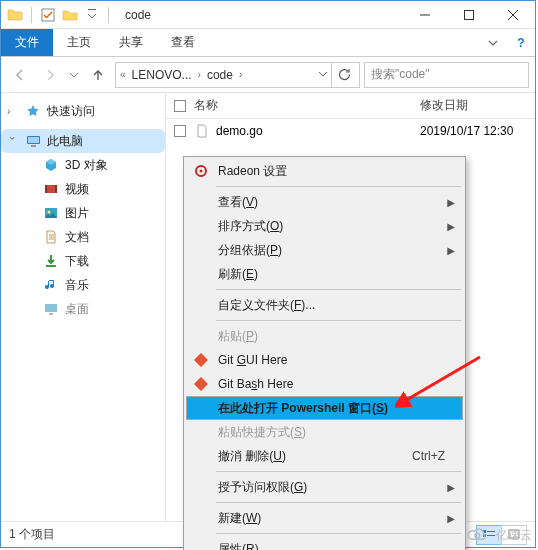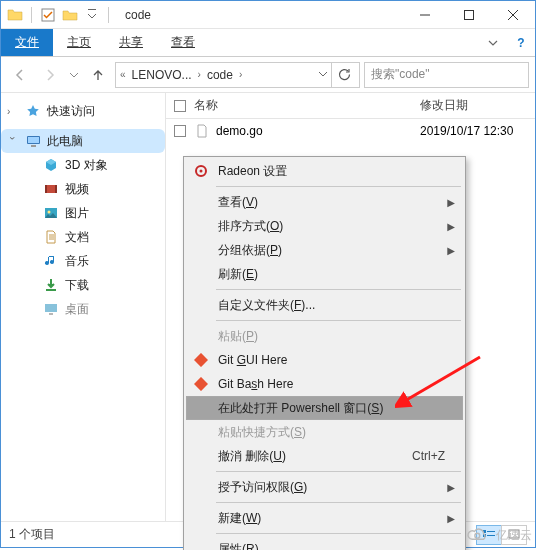--- a/index.html
+++ b/index.html
@@ -10,21 +10,21 @@
 .titlebar { height: 28px; display: flex; align-items: center; background: #fff; border-bottom: 1px solid #e5e5e5; }
 .titlebar-icons { display: flex; align-items: center; gap: 6px; padding: 0 6px; }
 .titlebar-icons .qat { width: 16px; height: 16px; display: flex; align-items: center; justify-content: center; }
 .titlebar-divider { width: 1px; height: 16px; background: #ccc; margin: 0 2px; }
 .titlebar-title { flex: 1; padding-left: 8px; color: #333; }
 .win-controls { display: flex; }
 .win-btn { width: 44px; height: 28px; display: flex; align-items: center; justify-content: center; color: #333; }
 
 
 .ribbon { height: 28px; display: flex; align-items: stretch; border-bottom: 1px solid #ccc; }
-.ribbon-tab { padding: 0 14px; display: flex; align-items: center; color: #333; text-decoration: underline; }
+.ribbon-tab { padding: 0 14px; display: flex; align-items: center; color: #333; }
 .ribbon-tab.file { background: #1979ca; color: #fff; }
 .ribbon-spacer { flex: 1; }
 .ribbon-expand { width: 28px; display: flex; align-items: center; justify-content: center; color: #555; }
 
 
 .addrbar { height: 36px; display: flex; align-items: center; gap: 4px; padding: 4px 6px; border-bottom: 1px solid #e5e5e5; }
 .nav-btn { width: 26px; height: 26px; display: flex; align-items: center; justify-content: center; color: #999; border-radius: 2px; }
 .breadcrumb { flex: 1; height: 26px; border: 1px solid #ccc; display: flex; align-items: center; padding: 0 4px; gap: 2px; }
 .crumb { padding: 0 4px; color: #333; display: flex; align-items: center; gap: 2px; }
 .crumb-sep { color: #666; font-size: 10px; }
@@ -51,21 +51,21 @@
 
 .statusbar { height: 26px; border-top: 1px solid #e5e5e5; display: flex; align-items: center; padding: 0 8px; color: #444; }
 .statusbar .spacer { flex: 1; }
 .view-toggle { width: 26px; height: 20px; border: 1px solid #ccc; margin-left: -1px; display: flex; align-items: center; justify-content: center; }
 .view-toggle.active { background: #cde8ff; border-color: #7ab8e8; }
 
 
 .context-menu { position: absolute; left: 183px; top: 156px; width: 283px; background: #f0f0f0; border: 1px solid #a0a0a0; box-shadow: 3px 3px 6px rgba(0,0,0,.25); padding: 2px; }
 .cm-item { height: 24px; display: flex; align-items: center; padding-left: 32px; padding-right: 20px; color: #222; position: relative; }
 .cm-item.disabled { color: #9a9a9a; }
-.cm-item.hovered { background: #a3a3a3; border: 1px solid #a8a8a8; padding-left: 31px; padding-right: 19px; }
+.cm-item.hovered { background: #0ea5e9; border: 1px solid #a8a8a8; padding-left: 31px; padding-right: 19px; font-weight: bold; }
 .cm-item .cm-ico { position: absolute; left: 6px; width: 18px; height: 18px; display: flex; align-items: center; justify-content: center; }
 .cm-item .submenu-arrow { position: absolute; right: 8px; color: #555; font-size: 10px; }
 .cm-item .shortcut { position: absolute; right: 18px; color: #444; margin-left: 13px; }
 .cm-sep { height: 1px; background: #c8c8c8; margin: 3px 2px 3px 30px; }
 .u { text-decoration: underline; }
 
 
 .arrow { position: absolute; left: 395px; top: 352px; pointer-events: none; }
 
 
@@ -242,33 +242,33 @@
             <svg width="14" height="14" viewBox="0 0 14 14">
               <path fill="#fff" stroke="#c49a4e" d="M3 1h6l2 2v10H3z"></path>
               <path stroke="#c49a4e" d="M5 5h5M5 7h5M5 9h5"></path>
             </svg>
           </span>
         <span>文档</span>
       </div>
       <div class="nav-item sub">
         <span class="ico">
             <svg width="14" height="14" viewBox="0 0 14 14">
-              <path fill="#1e7fc4" d="M5 2v7a2 2 0 1 1-1-1.7V3l6-1v6a2 2 0 1 1-1-1.7V2z"></path>
-            </svg>
-          </span>
-        <span>音乐</span>
-      </div>
-      <div class="nav-item sub">
-        <span class="ico">
-            <svg width="14" height="14" viewBox="0 0 14 14">
               <path fill="#3a9a4a" d="M7 1v7M4 6l3 3 3-3" stroke="#3a9a4a" stroke-width="2"></path>
               <rect x="2" y="11" width="10" height="2" fill="#3a9a4a"></rect>
             </svg>
           </span>
         <span>下载</span>
+      </div>
+      <div class="nav-item sub">
+        <span class="ico">
+            <svg width="14" height="14" viewBox="0 0 14 14">
+              <path fill="#1e7fc4" d="M5 2v7a2 2 0 1 1-1-1.7V3l6-1v6a2 2 0 1 1-1-1.7V2z"></path>
+            </svg>
+          </span>
+        <span>音乐</span>
       </div>
       <div class="nav-item sub" style="opacity:.6;">
         <span class="ico">
             <svg width="14" height="14" viewBox="0 0 14 14">
               <rect x="1" y="2" width="12" height="8" fill="#3a9ac4"></rect>
               <rect x="5" y="11" width="4" height="2" fill="#888"></rect>
             </svg>
           </span>
         <span>桌面</span>
       </div>

